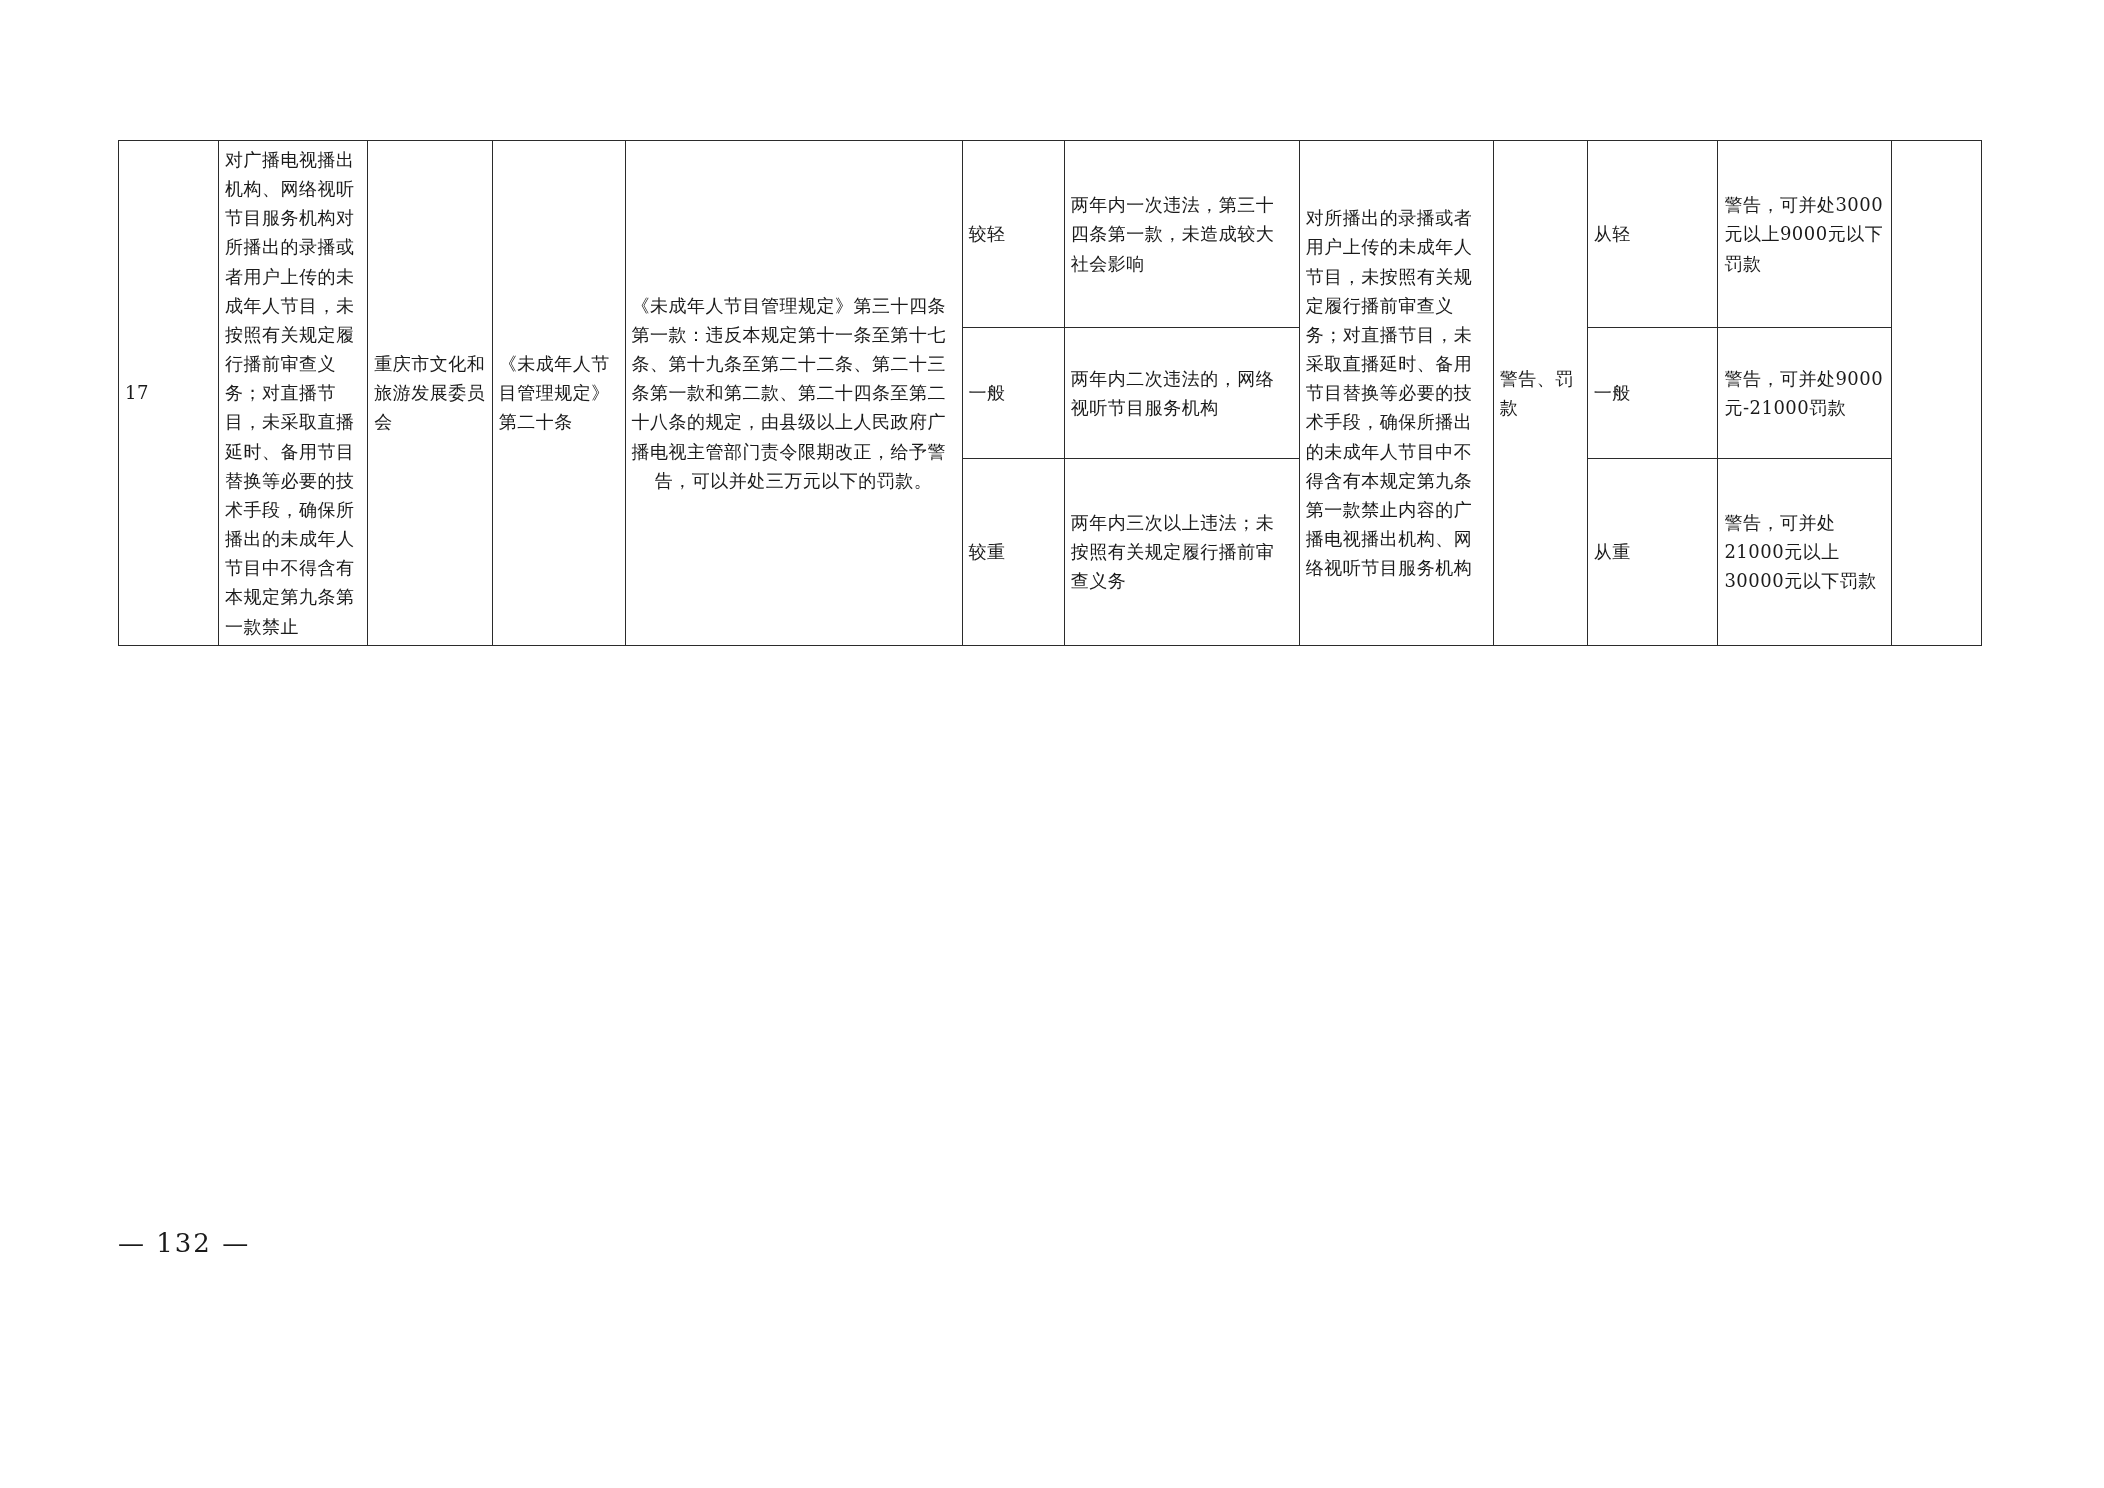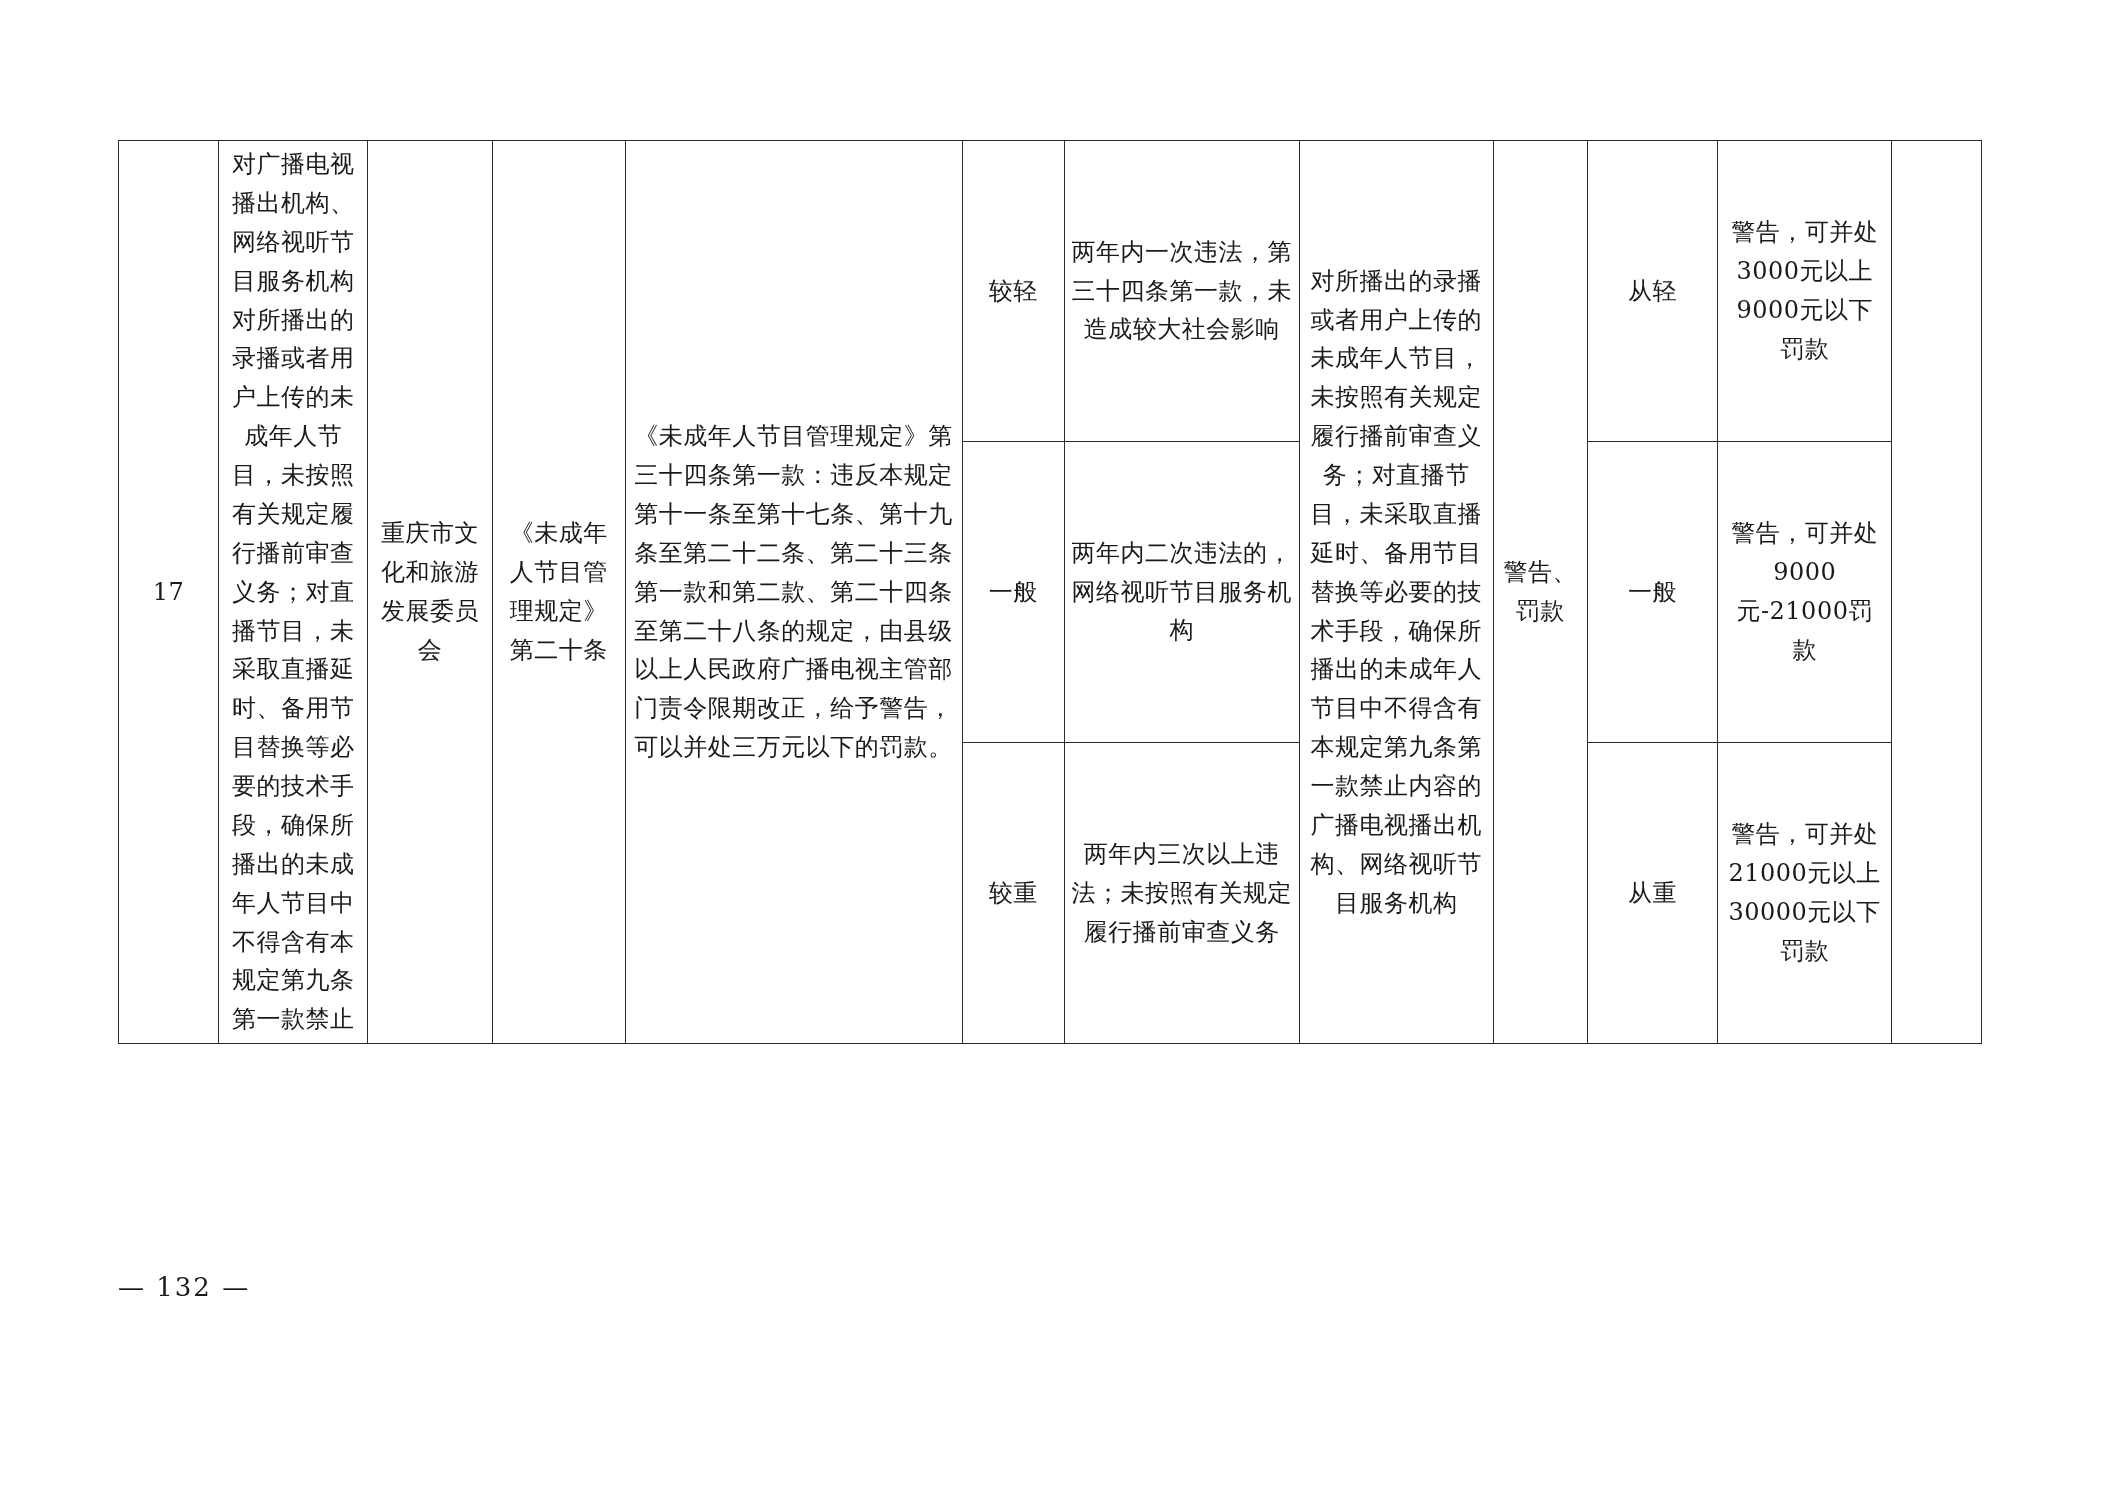--- a/index.html
+++ b/index.html
@@ -26,22 +26,22 @@
     position: absolute;
     left: 118px;
     top: 140px;
     width: 1864px;
     border-collapse: collapse;
     table-layout: fixed;
   }
   table.reg-table td {
     border: 1.5px solid #2b2b2b;
     vertical-align: middle;
-    text-align: center;
-    font-size: 24px;
+    text-align: left;
+    font-size: 18px;
     line-height: 1.62;
     padding: 4px 6px;
     letter-spacing: 0.5px;
   }
   .col-no      { width: 98px; }
   .col-behav   { width: 146px; }
   .col-dept    { width: 122px; }
   .col-basis   { width: 130px; }
   .col-provis  { width: 330px; }
   .col-level   { width: 100px; }
@@ -73,21 +73,21 @@
     font-size: 23px;
     border-radius: 22px;
   }
   .amount-cell {
     font-size: 21px;
     line-height: 1.66;
   }
   .footer {
     position: absolute;
     left: 118px;
-    top: 1272px;
+    top: 1228px;
     width: 400px;
     font-size: 26px;
     letter-spacing: 2px;
     color: #1a1a1a;
   }
   .clip-wrap {
     position: absolute;
     left: 0;
     top: 0;
     width: 2104px;

